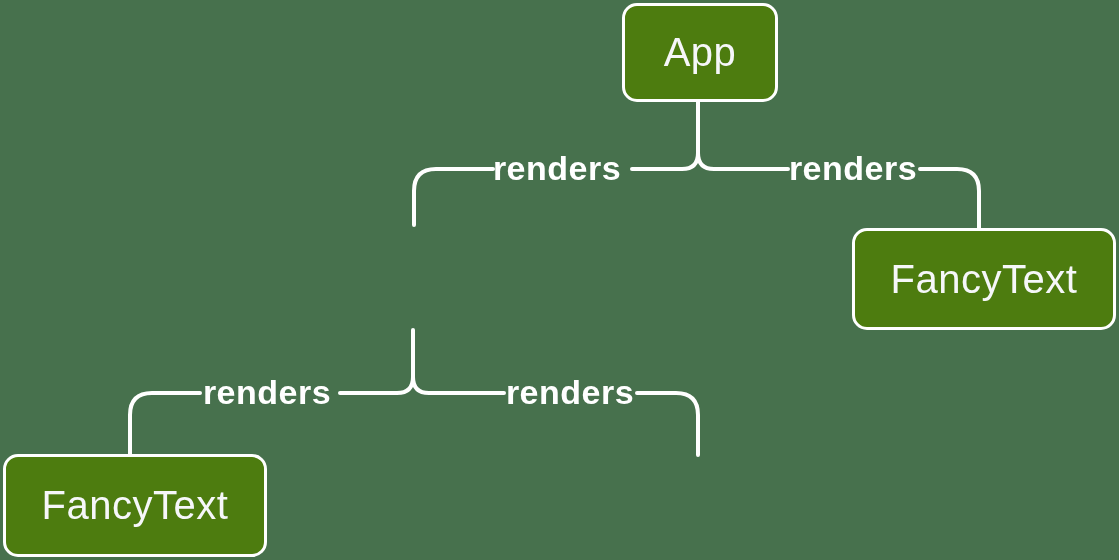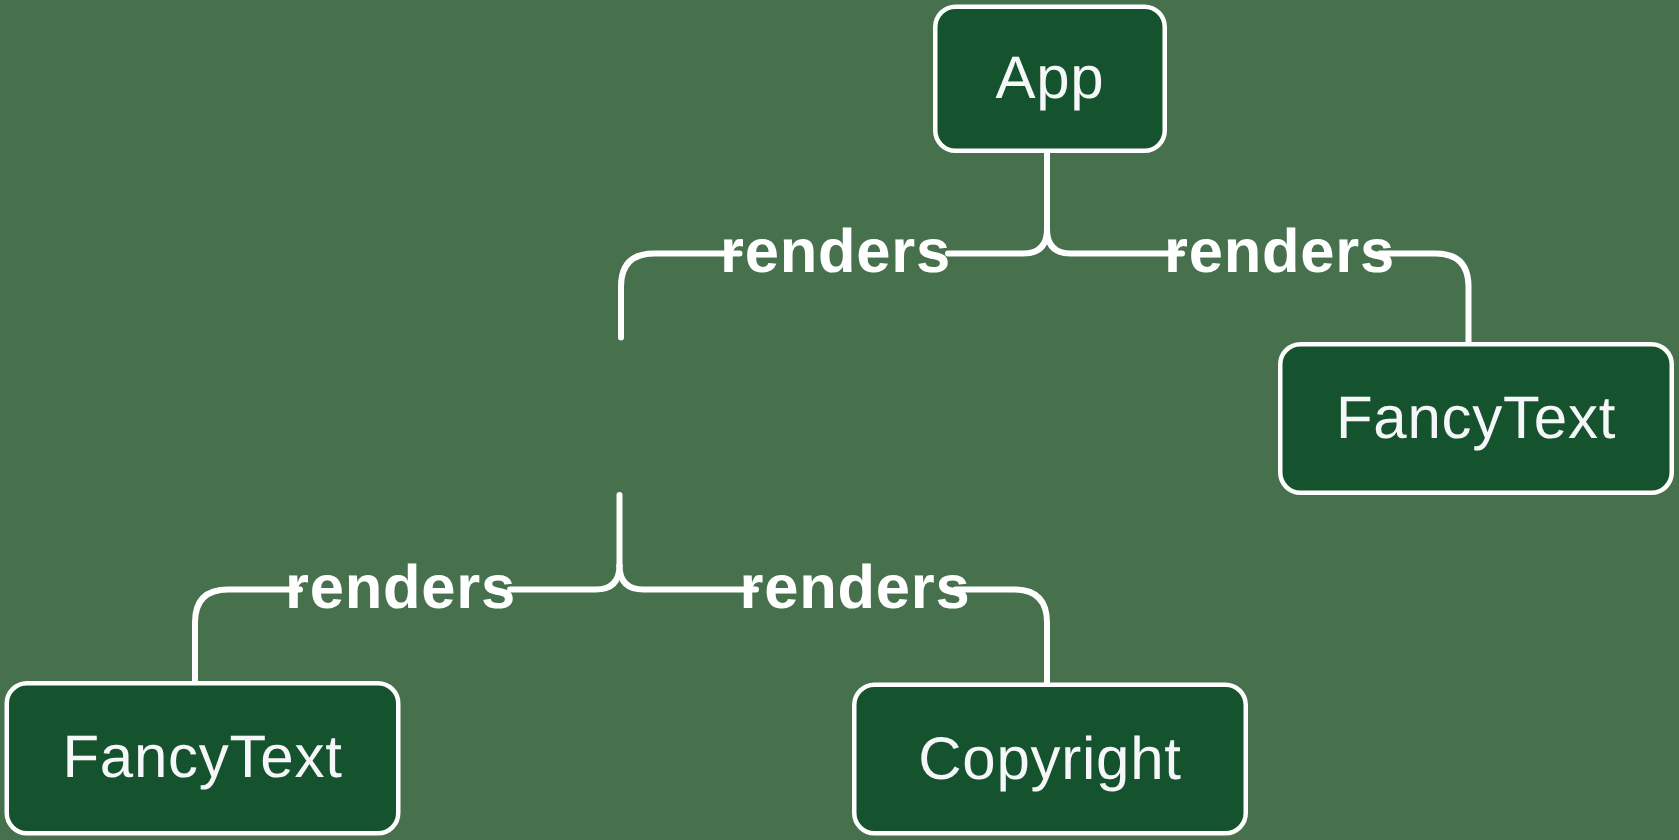--- a/index.html
+++ b/index.html
@@ -26,42 +26,42 @@
   }
   .wires path {
     fill: none;
     stroke: #FFFFFF;
     stroke-width: 4;
     stroke-linecap: round;
   }
   .node {
     position: absolute;
     box-sizing: border-box;
-    background: #14532d;
+    background: #4d7c0f;
     border: 3px solid #FFFFFF;
     border-radius: 15px;
     color: #F6F7F9;
     display: flex;
     align-items: center;
     justify-content: center;
     font-size: 40px;
     font-weight: 500;
     white-space: nowrap;
     letter-spacing: 0.5px;
   }
   .node-app                  { left: 622px; top: 3px;   width: 156px; height: 99px; }
   .node-inspiration          { left: 197px; top: 225px; width: 460px; height: 105px; }
   .node-fancy-text-top       { left: 852px; top: 228px; width: 264px; height: 102px; }
   .node-fancy-text-bottom    { left: 3px;   top: 454px; width: 264px; height: 103px; }
   .node-copyright            { left: 568px; top: 455px; width: 264px; height: 102px; }
   .edge-label {
     position: absolute;
     transform: translate(-50%, -50%);
     color: #FFFFFF;
-    font-size: 41px;
+    font-size: 34px;
     font-weight: 700;
     white-space: nowrap;
     letter-spacing: 0.5px;
   }
   .edge-label-1 { left: 557px; top: 168px; }
   .edge-label-2 { left: 853px; top: 168px; }
   .edge-label-3 { left: 267px; top: 392px; }
   .edge-label-4 { left: 570px; top: 392px; }
 </style>
 </head>
@@ -80,20 +80,19 @@
     <path d="M413,330 V377"></path>
     <path d="M413,377 Q413,393 397,393 H340"></path>
     <path d="M200,393 H152 Q130,393 130,415 V454"></path>
     <path d="M413,377 Q413,393 429,393 H504"></path>
     <path d="M637,393 H676 Q698,393 698,415 V455"></path>
   </svg>
 
   <div class="node node-app">App</div>
   <div class="node node-fancy-text-top">FancyText</div>
   <div class="node node-fancy-text-bottom">FancyText</div>
-  <div class="node node-copyright">Copyright</div>
 
   <span class="edge-label edge-label-1">renders</span>
   <span class="edge-label edge-label-2">renders</span>
   <span class="edge-label edge-label-3">renders</span>
   <span class="edge-label edge-label-4">renders</span>
 
 </div>
 
 </body></html>

